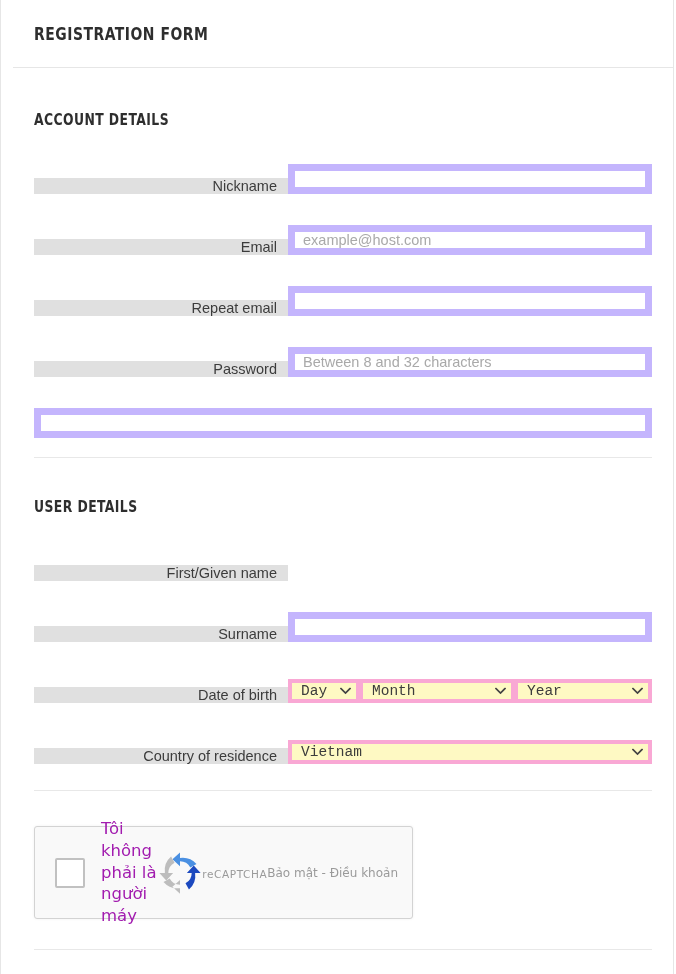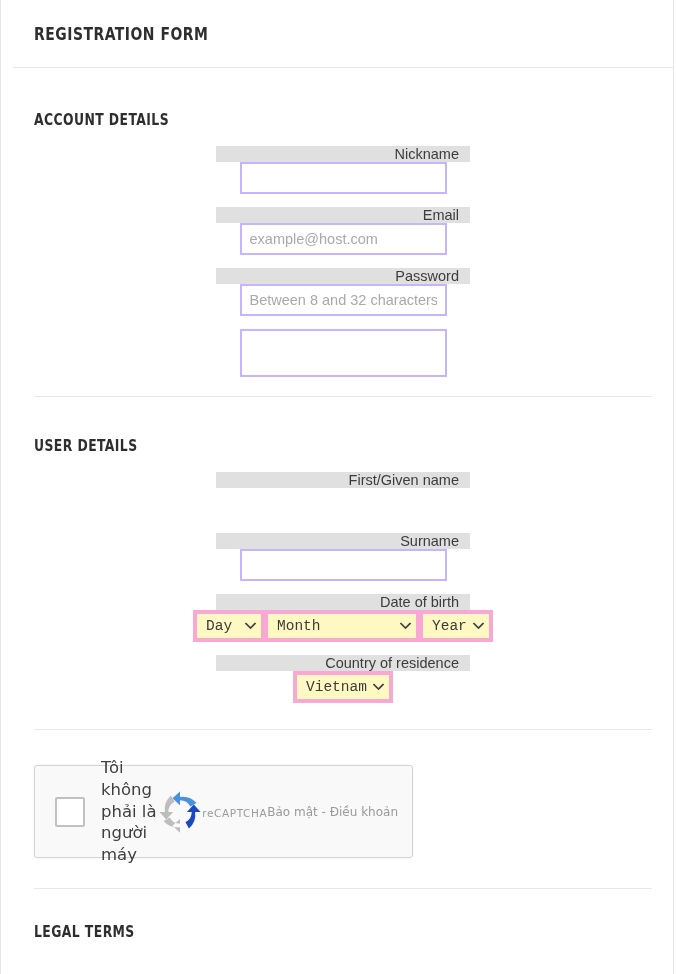--- a/index.html
+++ b/index.html
@@ -63,24 +63,23 @@
     transform-origin: left center;
   }
   .sec-account { margin-top: 42px; }
   .sec-user    { margin-top: 39px; }
   .sec-legal   { margin-top: 33px; }
 
   
   .rows { margin-top: 17px; }
   .form-row {
     display: flex;
-    align-items: center;
+    align-items: flex-end;
     height: 48px;
     margin-bottom: 13px;
-    flex-direction: column;
   }
   .row-label {
     width: 254px;
     box-sizing: border-box;
     background: #e0e0e0;
     display: flex;
     align-items: center;
     justify-content: flex-end;
     padding-right: 11px;
     font-size: 14.5px;
@@ -89,21 +88,21 @@
   }
   .row-control {
     flex: 1;
     display: flex;
     min-width: 0;
   }
 
   .txt {
     flex: 1;
     box-sizing: border-box;
-    border: 2px solid #c4b5fd;
+    border: 7px solid #c4b5fd;
     background: #ffffff;
     font-family: "Liberation Sans", sans-serif;
     font-size: 14.5px;
     color: #8b5cf6;
     padding: 0 8px;
     outline: none;
     min-width: 0;
   }
   .txt::placeholder { color: #a9a9a9; opacity: 1; }
 
@@ -172,21 +171,21 @@
     box-sizing: border-box;
     background: #ffffff;
     border: 2px solid #c1c1c1;
     border-radius: 2px;
     flex: none;
   }
   .rc-label {
     margin-left: 16px;
     font-size: 16.5px;
     line-height: 1.32;
-    color: #404040;
+    color: #a21caf;
     max-width: 185px;
     font-family: "DejaVu Sans", sans-serif;
   }
   .rc-brand {
     margin-left: auto;
     margin-right: 14px;
     display: flex;
     flex-direction: row;
     align-items: center;
     flex: none;
@@ -228,20 +227,26 @@
         </div>
       </div>
 
       <div class="form-row">
         <div class="row-label">Email</div>
         <div class="row-control">
           <input class="txt" type="text" placeholder="example@host.com" style="">
         </div>
       </div>
 
+      <div class="form-row">
+        <div class="row-label">Repeat email</div>
+        <div class="row-control">
+          <input class="txt" type="text" placeholder="" style="">
+        </div>
+      </div>
 
       <div class="form-row">
         <div class="row-label">Password</div>
         <div class="row-control">
           <input class="txt" type="text" placeholder="Between 8 and 32 characters" style="">
         </div>
       </div>
 
       <div class="form-row">
         <div class="row-control">

